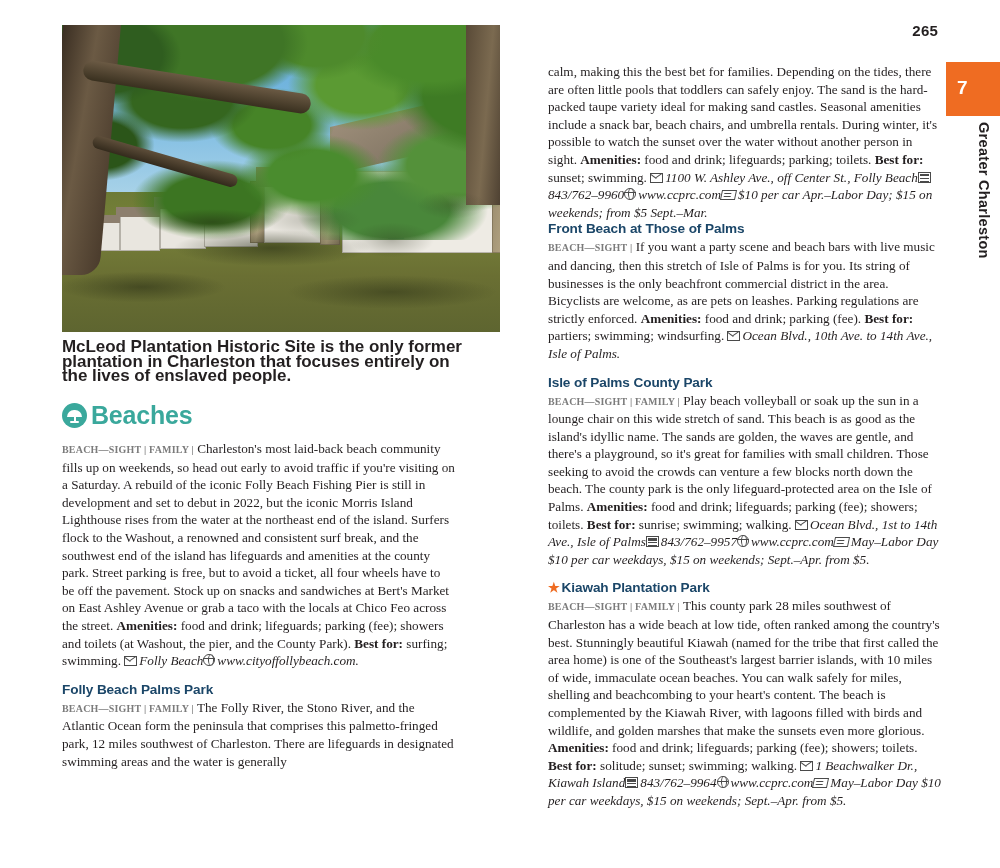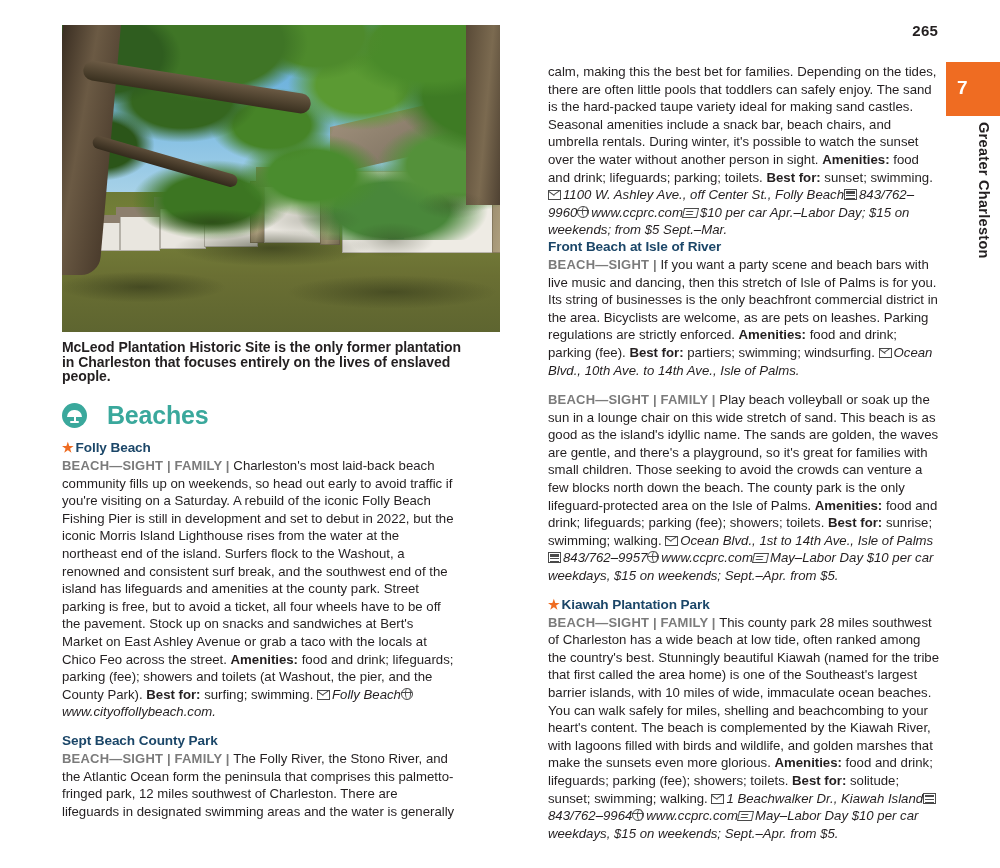--- a/index.html
+++ b/index.html
@@ -184,21 +184,21 @@
       radial-gradient(ellipse 50px 20px at 390px 180px, rgba(40,45,25,.26), rgba(40,45,25,0) 70%),
       radial-gradient(ellipse 70px 22px at 250px 195px, rgba(40,45,25,.22), rgba(40,45,25,0) 70%);
   }
 
   
   .caption {
     position: absolute;
     left: 62px;
     top: 340px;
     width: 400px;
-    font-size: 14px;
+    font-size: 17px;
     line-height: 14.5px;
     color: #231f20;
     font-weight: bold;
     letter-spacing: -0.05px;
   }
 
   
   .col {
     position: absolute;
     width: 394px;
@@ -206,30 +206,31 @@
     line-height: 17.6px;
     color: #231f20;
     text-align: left;
   }
   .col-left  { left: 62px;  top: 380px; }
   .col-right { left: 548px; top: 63px;  }
 
   p.body {
     margin: 0 0 0 0;
     hyphens: none;
+    font-family: Liberation Serif, serif;
   }
 
   .ital { font-style: italic; }
   .bold { font-weight: bold; }
 
   
   .sect-head {
     display: flex;
     align-items: center;
-    gap: 20px;
+    gap: 4px;
     margin: 23px 0 9px 0;
   }
   .sect-icon {
     width: 25px;
     height: 25px;
     border-radius: 50%;
     background: #3aa89c;
     position: relative;
     flex: none;
   }
@@ -273,21 +274,21 @@
     margin-bottom: 1px;
     letter-spacing: -0.1px;
   }
   .star {
     color: #ef6c22;
     font-size: 13px;
     margin-right: 2px;
   }
   .tags {
     color: #7b7b7b;
-    font-size: 13px;
+    font-size: 10px;
     font-weight: bold;
     letter-spacing: .2px;
   }
 
   
   .ic {
     display: inline-block;
     position: relative;
     vertical-align: -1px;
     margin-right: 2px;
@@ -421,51 +422,49 @@
   <div class="sect-head">
     <span class="sect-icon">
       <span class="umbrella-top"></span>
         <span class="umbrella-pole"></span>
         <span class="umbrella-foot"></span>
     </span>
     <span class="sect-title">Beaches</span>
   </div>
 
   <div class="listing">
-    <div class="listing-head">
-      <span class="star">★</span><span>Folly Beach</span>
-    </div>
     <p class="body">
       <span class="tags">BEACH—SIGHT | FAMILY |</span><span> Charleston's most laid-back beach community fills up on weekends, so head out early to avoid traffic if you're visiting on a Saturday. A rebuild of the iconic Folly Beach Fishing Pier is still in development and set to debut in 2022, but the iconic Morris Island Lighthouse rises from the water at the northeast end of the island. Surfers flock to the Washout, a renowned and consistent surf break, and the southwest end of the island has lifeguards and amenities at the county park. Street parking is free, but to avoid a ticket, all four wheels have to be off the pavement. Stock up on snacks and sandwiches at Bert's Market on East Ashley Avenue or grab a taco with the locals at Chico Feo across the street. </span><span class="bold">Amenities:</span><span> food and drink; lifeguards; parking (fee); showers and toilets (at Washout, the pier, and the County Park). </span><span class="bold">Best for:</span><span> surfing; swimming. </span><span class="ic ic-mail"></span><span class="ital">Folly Beach</span><span class="ic ic-web"></span><span class="ital">www.cityoffollybeach.com.</span>
     </p>
   </div>
 
   <div class="listing">
-    <div class="listing-head">Sept Beach County Park</div>
+    <div class="listing-head">Folly Beach Palms Park</div>
     <p class="body">
       <span class="tags">BEACH—SIGHT | FAMILY |</span><span> The Folly River, the Stono River, and the Atlantic Ocean form the peninsula that comprises this palmetto-fringed park, 12 miles southwest of Charleston. There are lifeguards in designated swimming areas and the water is generally</span>
     </p>
   </div>
 
 </div>
 
 <div class="col col-right">
 
   <p class="body">
     <span>calm, making this the best bet for families. Depending on the tides, there are often little pools that toddlers can safely enjoy. The sand is the hard-packed taupe variety ideal for making sand castles. Seasonal amenities include a snack bar, beach chairs, and umbrella rentals. During winter, it's possible to watch the sunset over the water without another person in sight. </span><span class="bold">Amenities:</span><span> food and drink; lifeguards; parking; toilets. </span><span class="bold">Best for:</span><span> sunset; swimming. </span><span class="ic ic-mail"></span><span class="ital">1100 W. Ashley Ave., off Center St., Folly Beach</span><span class="ic ic-phone"></span><span class="ital">843/762–9960</span><span class="ic ic-web"></span><span class="ital">www.ccprc.com</span><span class="ic ic-ticket"></span><span class="ital">$10 per car Apr.–Labor Day; $15 on weekends; from $5 Sept.–Mar.</span>
   </p>
 
   <div class="listing">
-    <div class="listing-head">Front Beach at Isle of River</div>
+    <div class="listing-head">Front Beach at Those of Palms</div>
     <p class="body">
       <span class="tags">BEACH—SIGHT |</span><span> If you want a party scene and beach bars with live music and dancing, then this stretch of Isle of Palms is for you. Its string of businesses is the only beachfront commercial district in the area. Bicyclists are welcome, as are pets on leashes. Parking regulations are strictly enforced. </span><span class="bold">Amenities:</span><span> food and drink; parking (fee). </span><span class="bold">Best for:</span><span> partiers; swimming; windsurfing. </span><span class="ic ic-mail"></span><span class="ital">Ocean Blvd., 10th Ave. to 14th Ave., Isle of Palms.</span>
     </p>
   </div>
 
   <div class="listing">
+    <div class="listing-head">Isle of Palms County Park</div>
     <p class="body">
       <span class="tags">BEACH—SIGHT | FAMILY |</span><span> Play beach volleyball or soak up the sun in a lounge chair on this wide stretch of sand. This beach is as good as the island's idyllic name. The sands are golden, the waves are gentle, and there's a playground, so it's great for families with small children. Those seeking to avoid the crowds can venture a few blocks north down the beach. The county park is the only lifeguard-protected area on the Isle of Palms. </span><span class="bold">Amenities:</span><span> food and drink; lifeguards; parking (fee); showers; toilets. </span><span class="bold">Best for:</span><span> sunrise; swimming; walking. </span><span class="ic ic-mail"></span><span class="ital">Ocean Blvd., 1st to 14th Ave., Isle of Palms</span><span class="ic ic-phone"></span><span class="ital">843/762–9957</span><span class="ic ic-web"></span><span class="ital">www.ccprc.com</span><span class="ic ic-ticket"></span><span class="ital">May–Labor Day $10 per car weekdays, $15 on weekends; Sept.–Apr. from $5.</span>
     </p>
   </div>
 
   <div class="listing">
     <div class="listing-head">
       <span class="star">★</span><span>Kiawah Plantation Park</span>
     </div>
     <p class="body">

